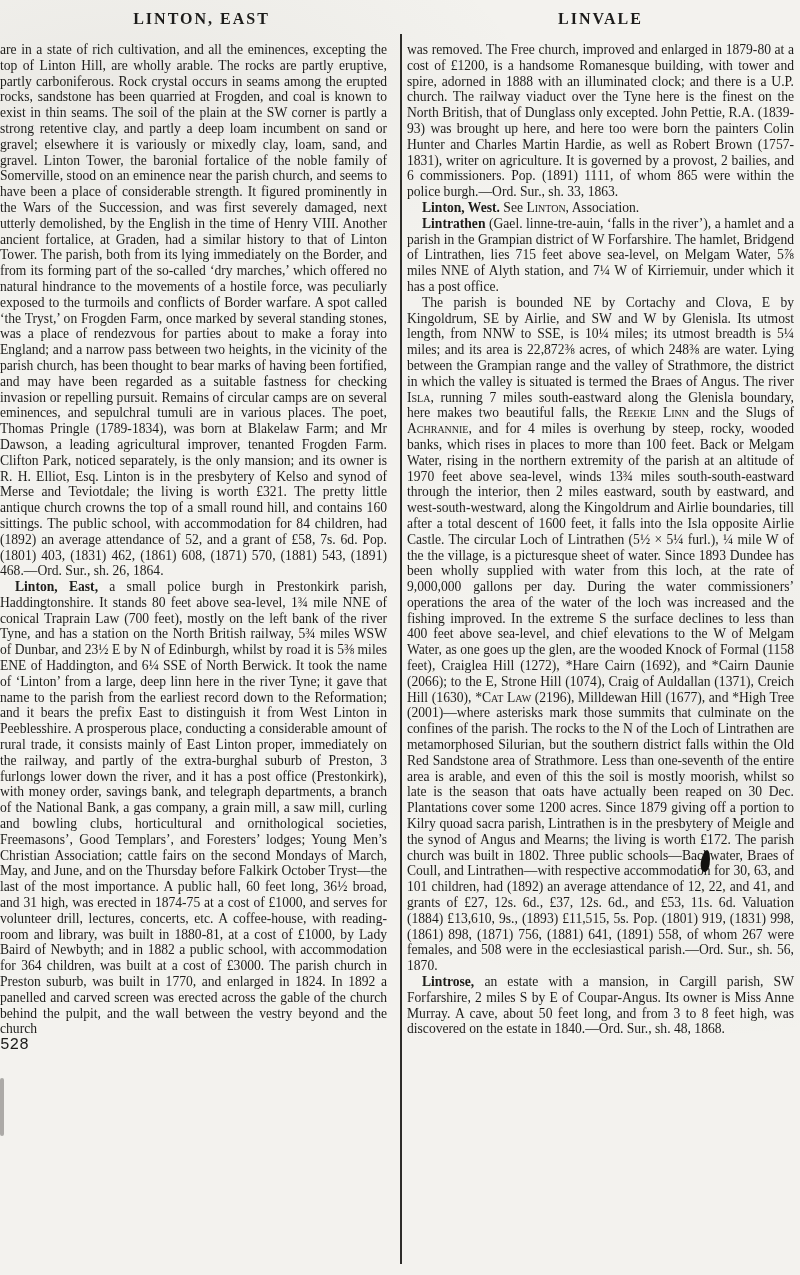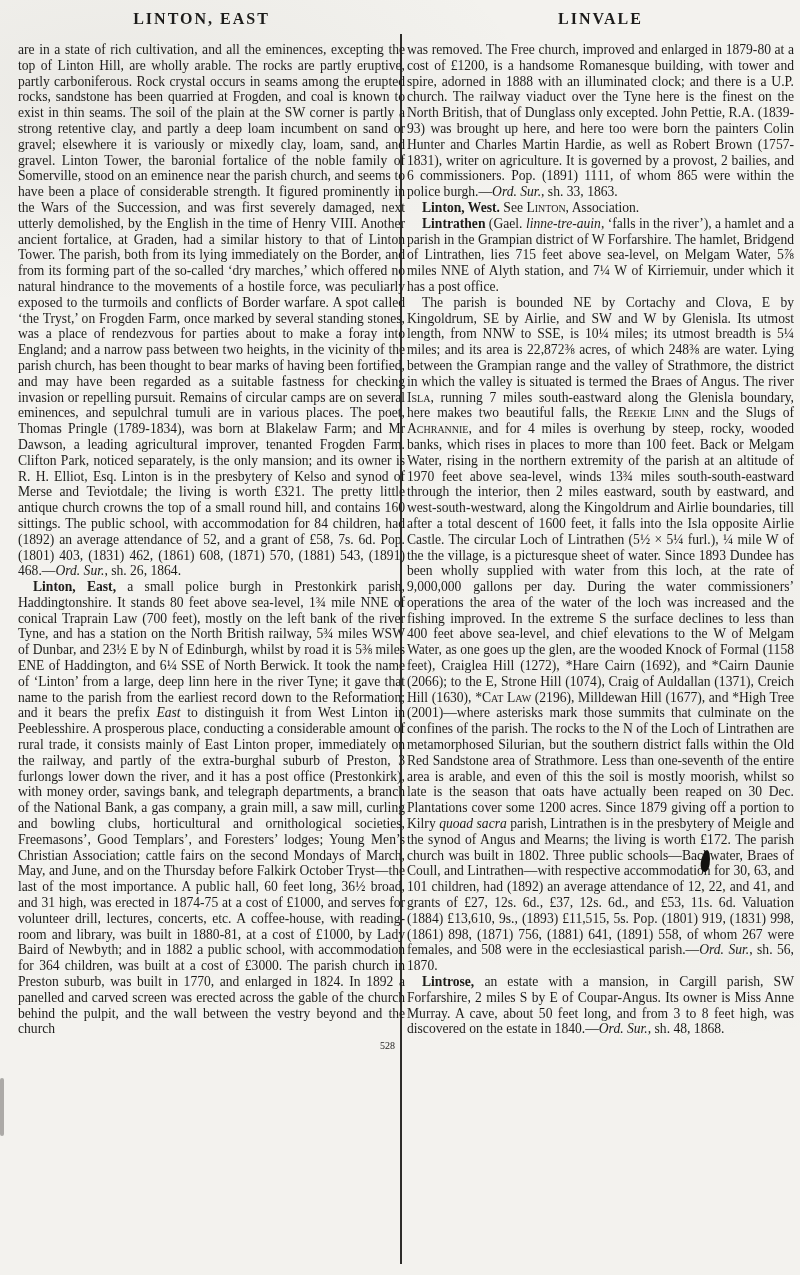--- a/index.html
+++ b/index.html
@@ -38,32 +38,33 @@
     width:2px;height:1230px;
     background:#2e2d2a;
   }
   .column{
     position:absolute;top:42px;
     width:387px;
     font-size:13.6px;
     line-height:15.8px;
     text-align:justify;
   }
-  #col-left{left:18px;}
+  #col-left{left:0;}
   #col-right{left:407px;}
   .para{margin:0;text-align:justify;}
   .para.indent{text-indent:15px;}
   .seg-b{font-weight:bold;}
-  .seg-i{font-style:italic;}
+  .seg-i{}
   .seg-sc{font-variant:small-caps;}
   .pagenum{
-    text-align:right;
+    text-align:left;
     padding-right:10px;
-    font-size:10px;
+    font-size:16px;
     line-height:17px;
+    font-family:Liberation Mono, monospace;
   }
   .ink-blot{
     position:absolute;
     left:701px;top:850px;
     width:9px;height:22px;
     background:#121110;
     border-radius:55% 45% 50% 50% / 62% 62% 38% 38%;
     transform:rotate(7deg);
   }
   .edge-smudge{

